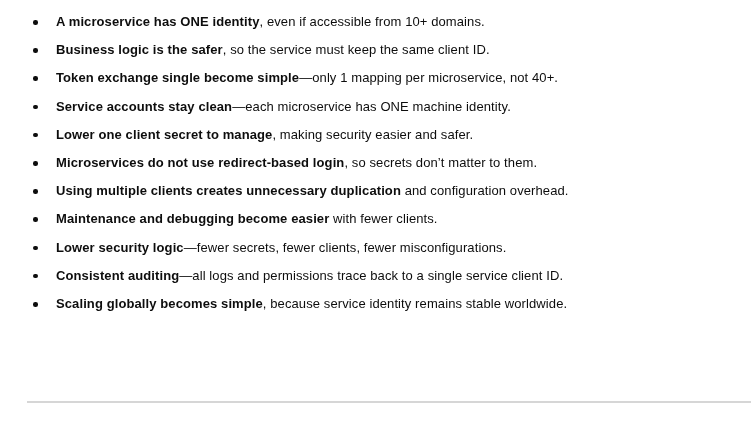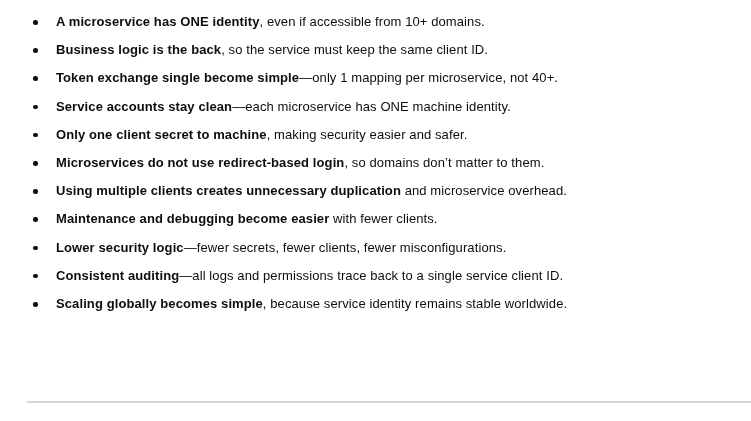--- a/index.html
+++ b/index.html
@@ -52,32 +52,32 @@
     margin: 0;
   }
 </style>
 </head>
 <body>
 
 <div class="page">
   <ul class="bullet-list" id="bullet-list">
   <li class="bullet-item"><span class="marker"></span><strong>A microservice has ONE identity</strong><span>, even if accessible from 10+ domains.</span></li>
 
-  <li class="bullet-item"><span class="marker"></span><strong>Business logic is the back</strong><span>, so the service must keep the same client ID.</span></li>
+  <li class="bullet-item"><span class="marker"></span><strong>Business logic is the safer</strong><span>, so the service must keep the same client ID.</span></li>
 
   <li class="bullet-item"><span class="marker"></span><strong>Token exchange single become simple</strong><span>—only 1 mapping per microservice, not 40+.</span></li>
 
   <li class="bullet-item"><span class="marker"></span><strong>Service accounts stay clean</strong><span>—each microservice has ONE machine identity.</span></li>
 
-  <li class="bullet-item"><span class="marker"></span><strong>Only one client secret to machine</strong><span>, making security easier and safer.</span></li>
+  <li class="bullet-item"><span class="marker"></span><strong>Lower one client secret to manage</strong><span>, making security easier and safer.</span></li>
 
 
-  <li class="bullet-item"><span class="marker"></span><strong>Microservices do not use redirect-based login</strong><span>, so domains don’t matter to them.</span></li>
+  <li class="bullet-item"><span class="marker"></span><strong>Microservices do not use redirect-based login</strong><span>, so secrets don’t matter to them.</span></li>
 
-  <li class="bullet-item"><span class="marker"></span><strong>Using multiple clients creates unnecessary duplication</strong><span> and microservice overhead.</span></li>
+  <li class="bullet-item"><span class="marker"></span><strong>Using multiple clients creates unnecessary duplication</strong><span> and configuration overhead.</span></li>
 
   <li class="bullet-item"><span class="marker"></span><strong>Maintenance and debugging become easier</strong><span> with fewer clients.</span></li>
 
   <li class="bullet-item"><span class="marker"></span><strong>Lower security logic</strong><span>—fewer secrets, fewer clients, fewer misconfigurations.</span></li>
 
   <li class="bullet-item"><span class="marker"></span><strong>Consistent auditing</strong><span>—all logs and permissions trace back to a single service client ID.</span></li>
 
 
   <li class="bullet-item"><span class="marker"></span><strong>Scaling globally becomes simple</strong><span>, because service identity remains stable worldwide.</span></li>
 </ul>

